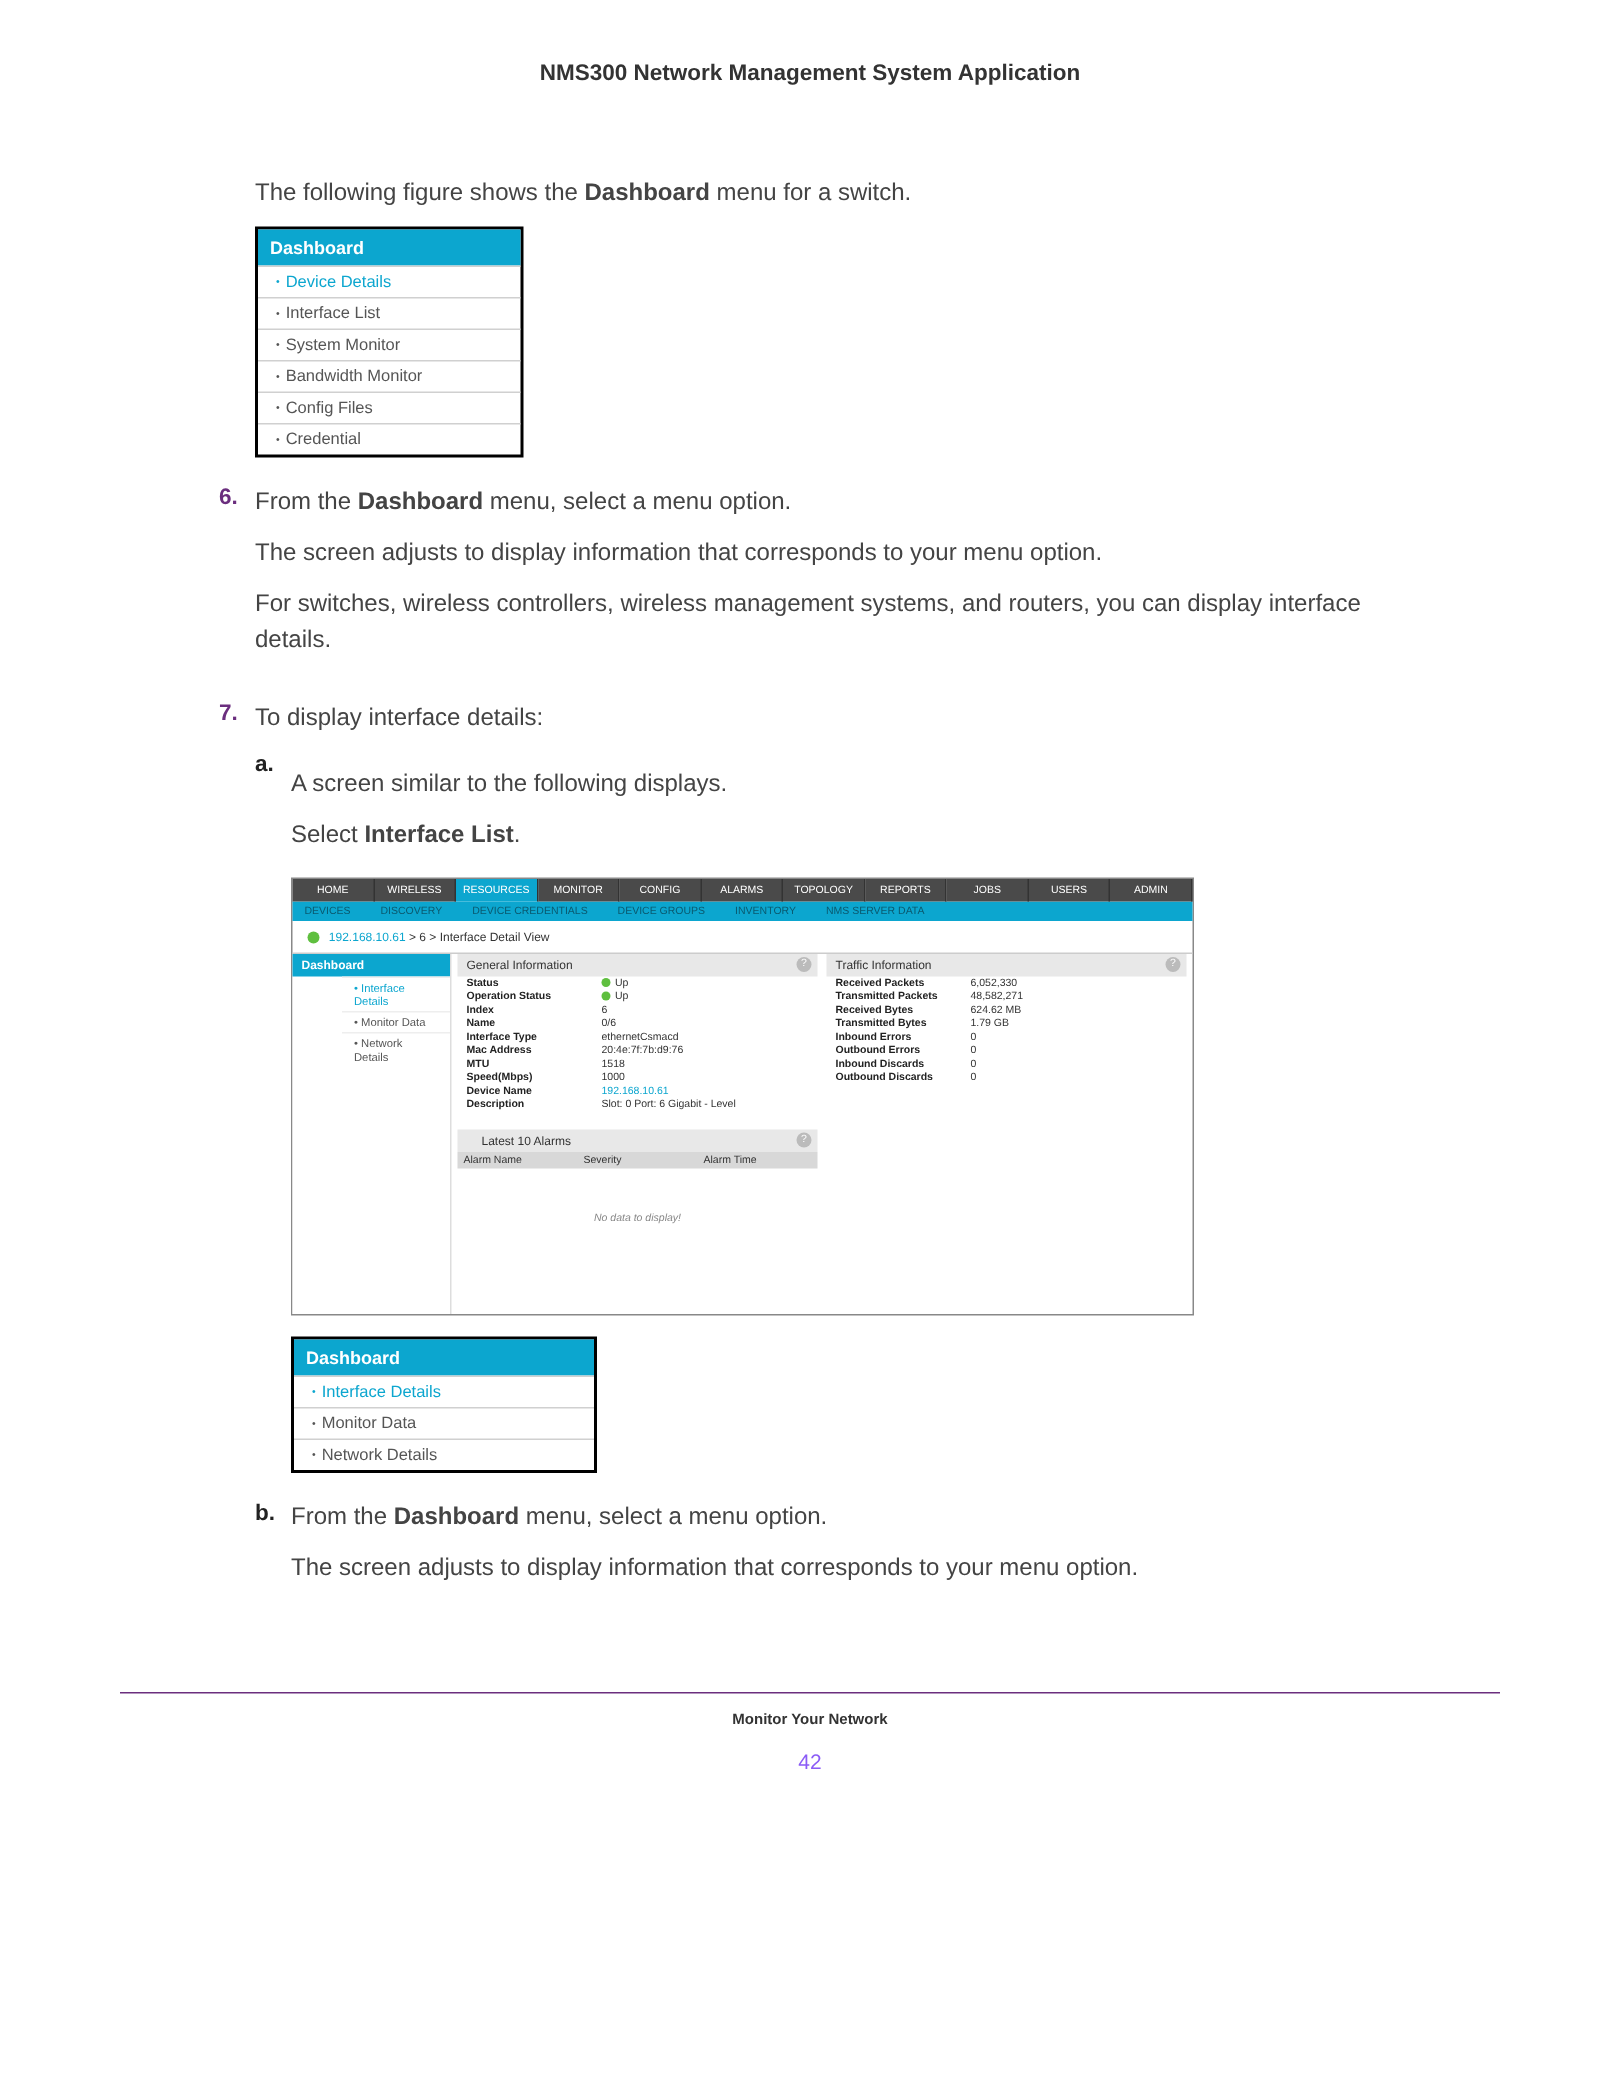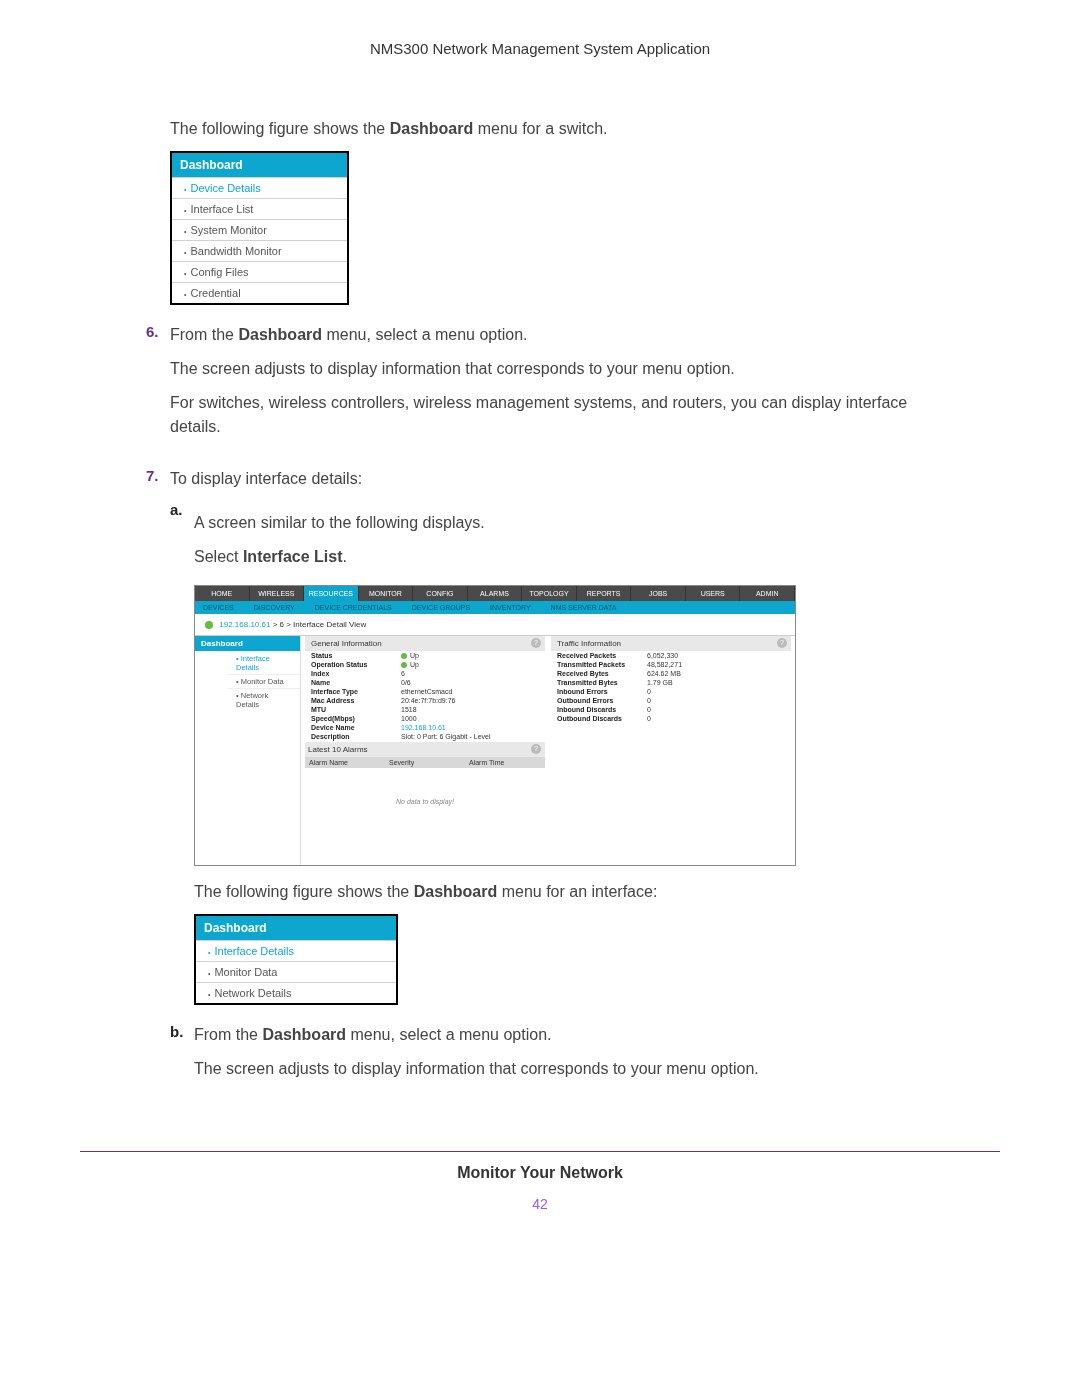--- a/index.html
+++ b/index.html
@@ -7,21 +7,21 @@
     font-size: 15px;
     color: #333;
     margin: 0;
     padding: 40px 80px 20px 80px;
     width: 1080px;
     box-sizing: border-box;
     background: #fff;
   }
   .header-title {
     text-align: center;
-    font-weight: normal;
+    font-weight: bold;
     font-size: 15px;
     margin-bottom: 60px;
   }
   .content { margin-left: 90px; margin-right: 40px; }
   .para { margin: 10px 0; line-height: 1.5; font-size: 16px; color: #444; }
   .bold { font-weight: bold; }
   .purple-num { color: #6b2e7e; font-weight: bold; }
   .step-row { display: flex; margin-top: 18px; }
   .step-num { width: 24px; flex-shrink: 0; }
   .step-body { flex: 1; }
@@ -96,33 +96,33 @@
   .side-it.act { color:#0ca6cf; }
   .main-panel { flex:1; display:flex; gap:6px; padding:0 4px; }
   .info-col { flex:1; }
   .info-hd { background:#e8e8e8; padding:3px 6px; font-size:8px; position:relative; }
   .qmark { position:absolute; right:4px; top:2px; width:10px; height:10px; border-radius:50%; background:#bbb; color:#fff; font-size:7px; text-align:center; line-height:10px; }
   .kv { display:flex; padding:1px 6px; font-size:7px; }
   .kv .k { width:90px; font-weight:bold; color:#222; }
   .kv .v { flex:1; color:#333; }
   .kv .v.link { color:#0ca6cf; }
   .green-sm { display:inline-block; width:6px; height:6px; border-radius:50%; background:#5fbf3f; margin-right:3px; vertical-align:middle; }
-  .alarms-hd { background:#e8e8e8; padding:3px 3px; font-size:8px; margin-top:1px; position:relative; }
+  .alarms-hd { background:#e8e8e8; padding:3px 16px; font-size:8px; margin-top:12px; position:relative; }
   .alarms-cols { display:flex; background:#d8d8d8; font-size:7px; }
   .alarms-cols div { flex:1; padding:2px 4px; }
   .no-data { text-align:center; font-style:italic; color:#888; font-size:7px; padding:30px 0 60px 0; }
 
   
   .footer {
     margin-top: 60px;
     border-top: 1px solid #6b2e7e;
     text-align: center;
     padding-top: 12px;
   }
-  .footer-title { font-weight: bold; font-size: 16px; }
+  .footer-title { font-weight: bold; font-size: 10px; }
   .footer-page { color: #8b5cf6; font-weight: normal; font-size: 14px; margin-top: 14px; }
 
   .bullet::before { content:"\2022"; margin-right:4px; font-size:7px; vertical-align:middle; }
 </style>
 </head>
 <body>
 
 <div class="header-title">NMS300 Network Management System Application</div>
 
 <div class="content">
@@ -284,23 +284,20 @@
                 </div>
               <div class="kv">
                   <div class="k">Outbound Discards</div>
                   <div class="v">0</div>
                 </div>
             </div>
           </div>
         </div>
       </div>
 
-      <div class="para" style="margin-left:24px;">
-        <span>The following figure shows the </span><span class="bold">Dashboard</span><span> menu for an interface:</span>
-      </div>
 
       <div class="menu-box" style="margin-left:24px; width:200px;">
         <div class="menu-header">Dashboard</div>
         <div class="menu-item active bullet">Interface Details</div>
         <div class="menu-item bullet">Monitor Data</div>
         <div class="menu-item bullet">Network Details</div>
       </div>
 
       <div class="sub-row" style="margin-left:0;">
         <div class="sub-letter">b.</div>

